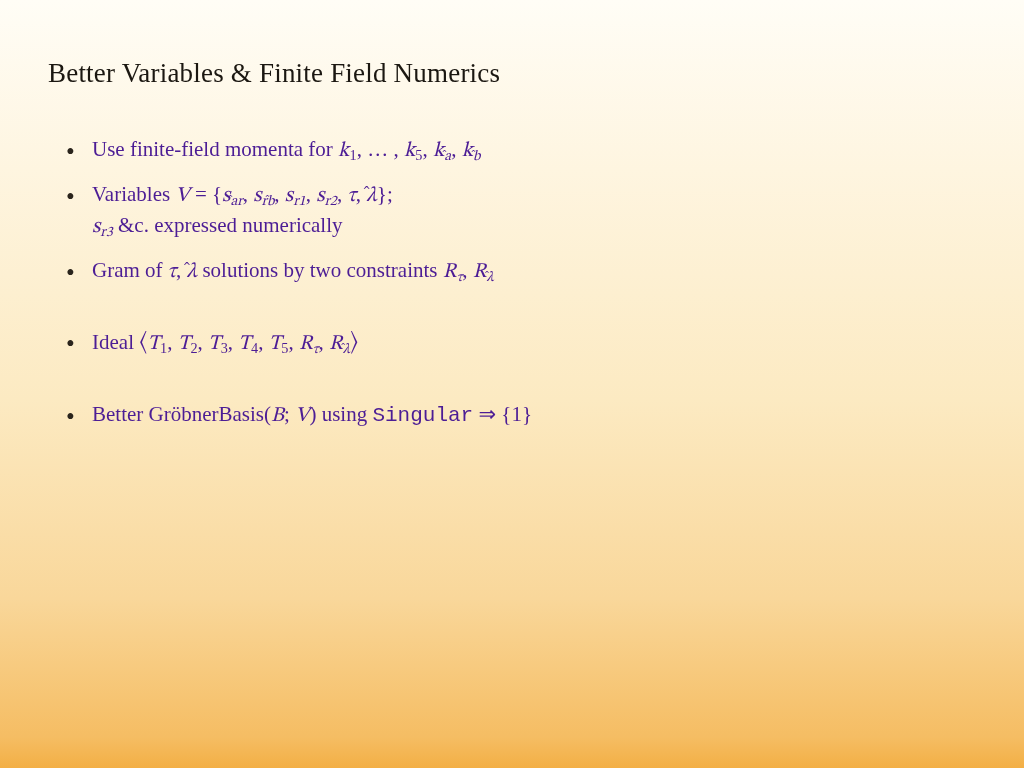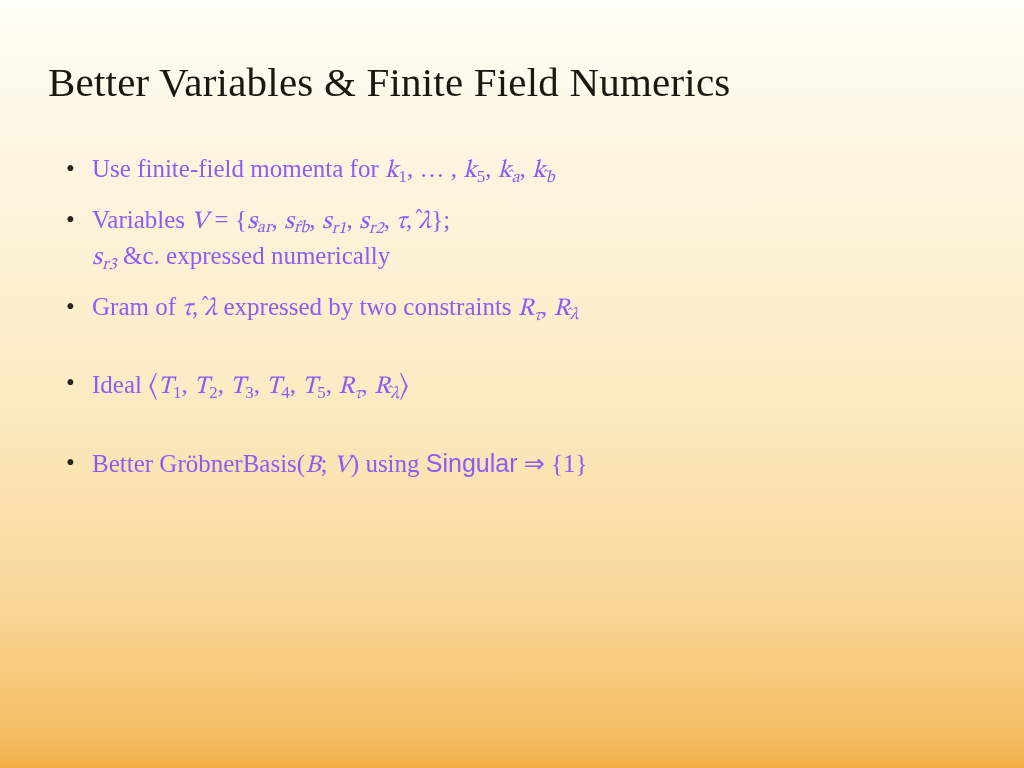--- a/index.html
+++ b/index.html
@@ -10,49 +10,49 @@
         #fffdf6 0%,
         #fef5e0 22%,
         #fceac2 52%,
         #f9d79a 78%,
         #f5bd63 96%,
         #f3af45 100%);
       color: #2a241c;
       padding: 58px 48px 40px 48px;
     }
     .title {
-      font-size: 41px;
+      font-size: 27px;
       font-weight: 400;
       color: #1b1711;
       margin-bottom: 46px;
       letter-spacing: 0.2px;
     }
     ul.bullets {
       list-style: none;
       padding-left: 44px;
     }
     ul.bullets > li {
       position: relative;
-      font-size: 25px;
+      font-size: 21px;
       line-height: 1.38;
       margin-bottom: 14px;
-      color: #8b5cf6;
+      color: #4c1d95;
     }
     ul.bullets > li::before {
       content: "•";
       position: absolute;
       left: -26px;
       top: 0;
       font-size: 25px;
       color: #2a241c;
     }
     .gap { height: 26px; }
     .mi { font-style: italic; font-family: "Cambria Math", "STIX Two Math", Georgia, serif; }
     sub { font-size: 0.68em; vertical-align: -0.28em; line-height: 0; }
-    .sans { font-family: Liberation Sans, sans-serif; font-style: normal; }
+    .sans { font-family: Liberation Mono, monospace; font-style: normal; }
     .hat { position: relative; display: inline-block; }
     .hat::after {
       content: "\0302";
       position: absolute;
       left: 50%;
       top: -0.05em;
       transform: translateX(-50%);
       font-style: normal;
     }
     .subhat { position: relative; display: inline-block; }
@@ -78,21 +78,21 @@
     <span>Use finite-field momenta for </span><span class="mi">k</span><sub>1</sub><span>, </span><span>… </span><span>, </span><span class="mi">k</span><sub>5</sub><span>, </span><span class="mi">k</span><sub><span class="mi subhat">a</span></sub><span>, </span><span class="mi">k</span><sub><span class="mi subhat">b</span></sub>
   </li>
 
   <li>
     <span>Variables </span><span class="mi">V</span><span> = </span><span>{</span><span class="mi">s</span><sub><span class="mi subhat">a</span><span class="mi">r</span></sub><span>, </span><span class="mi">s</span><sub><span class="mi">r</span><span class="mi subhat">b</span></sub><span>, </span><span class="mi">s</span><sub class="mi">r1</sub><span>, </span><span class="mi">s</span><sub class="mi">r2</sub><span>, </span><span class="mi">τ</span><span>, </span><span class="mi hat">λ</span><span>}</span><span>;</span><br>
     <span class="mi">s</span><sub class="mi">r3</sub><span> &amp;c. expressed numerically</span>
   </li>
 
 
   <li>
-    <span>Gram of </span><span class="mi">τ</span><span>, </span><span class="mi hat">λ</span><span> expressed by two constraints </span><span class="mi">R</span><sub class="mi">τ</sub><span>, </span><span class="mi">R</span><sub><span class="mi subhat">λ</span></sub>
+    <span>Gram of </span><span class="mi">τ</span><span>, </span><span class="mi hat">λ</span><span> solutions by two constraints </span><span class="mi">R</span><sub class="mi">τ</sub><span>, </span><span class="mi">R</span><sub><span class="mi subhat">λ</span></sub>
   </li>
 
   <div class="gap"></div>
 
   <li>
     <span>Ideal </span><span class="angle">⟨</span><span class="mi">T</span><sub>1</sub><span>, </span><span class="mi">T</span><sub>2</sub><span>, </span><span class="mi">T</span><sub>3</sub><span>, </span><span class="mi">T</span><sub>4</sub><span>, </span><span class="mi">T</span><sub>5</sub><span>, </span><span class="mi">R</span><sub class="mi">τ</sub><span>, </span><span class="mi">R</span><sub><span class="mi subhat">λ</span></sub><span class="angle">⟩</span>
   </li>
 
   <div class="gap"></div>
 

